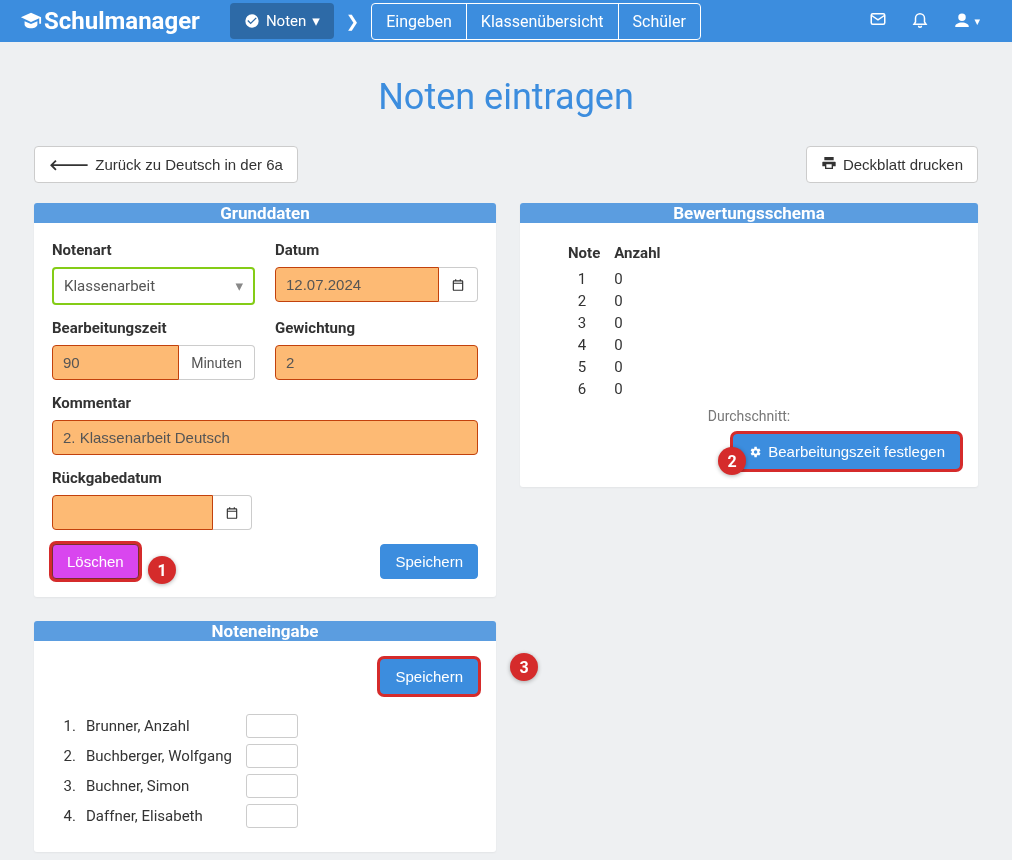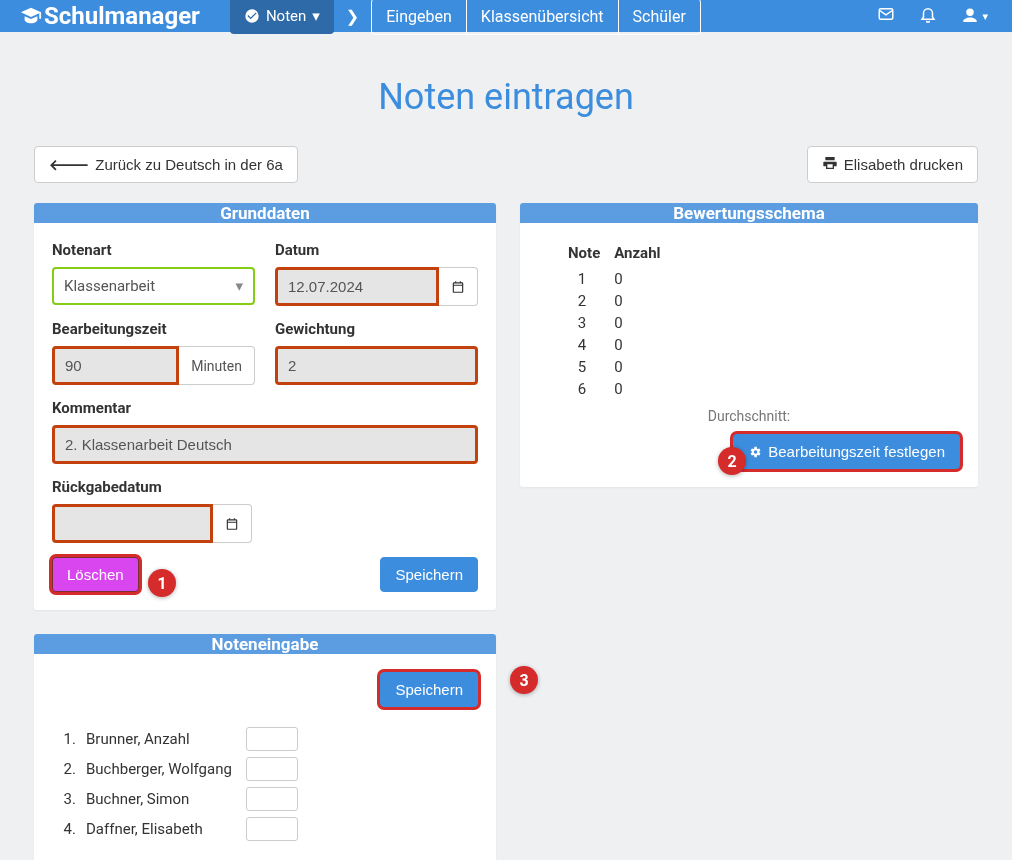--- a/index.html
+++ b/index.html
@@ -13,26 +13,26 @@
     height: 860px;
     overflow: hidden;
     position: relative;
   }
   .scroll-wrap {
     position: absolute;
     top: 46px; left: 0; right: 0; bottom: 0;
     overflow-y: scroll;
   }
   .navbar {
-    height: 32px;
+    height: 42px;
     background: #3c8dde;
     color: #fff;
     display: flex;
     align-items: center;
-    padding: 0 0 0 20px;
+    padding: 0 8px 0 20px;
   }
   .brand {
     font-size: 24px;
     font-weight: 700;
     color: #fff;
     margin-right: 30px;
     display: flex;
     align-items: center;
   }
   .brand svg { margin-right: 2px; }
@@ -146,25 +146,25 @@
   .form-label {
     font-weight: 700;
     font-size: 15px;
     display: block;
     margin-bottom: 8px;
   }
   .form-control, .input-group {
     width: 100%;
   }
   .form-control {
-    border: 3px solid #c2410c;
+    border: 1px solid #c2410c;
     border-radius: 4px;
     padding: 8px 10px;
     font-size: 15px;
-    background: #e5e5e5;
+    background: #fdba74;
     color: #555;
   }
   .input-group {
     display: flex;
   }
   .input-group .form-control {
     border-radius: 4px 0 0 4px;
     flex: 1;
     min-width: 0;
   }
@@ -327,21 +327,21 @@
     <button class="btn">
       <span style="font-weight:700;">🡐</span>
       <span>Zurück zu Deutsch in der 6a</span>
     </button>
     <button class="btn">
       <span>
         <svg width="16" height="16" viewBox="0 0 24 24" fill="#333">
               <path d="M19 8H5V3h14v5zm2 2H3a1 1 0 0 0-1 1v6h4v4h12v-4h4v-6a1 1 0 0 0-1-1zm-5 9H8v-5h8v5z"></path>
             </svg>
       </span>
-      <span>Elisabeth drucken</span>
+      <span>Deckblatt drucken</span>
     </button>
   </div>
 
   <div class="cols">
     <div class="col-left">
 
       <div class="panel">
         <div class="panel-header">Grunddaten</div>
         <div class="panel-body" style="position:relative;">
           <div class="form-row">

